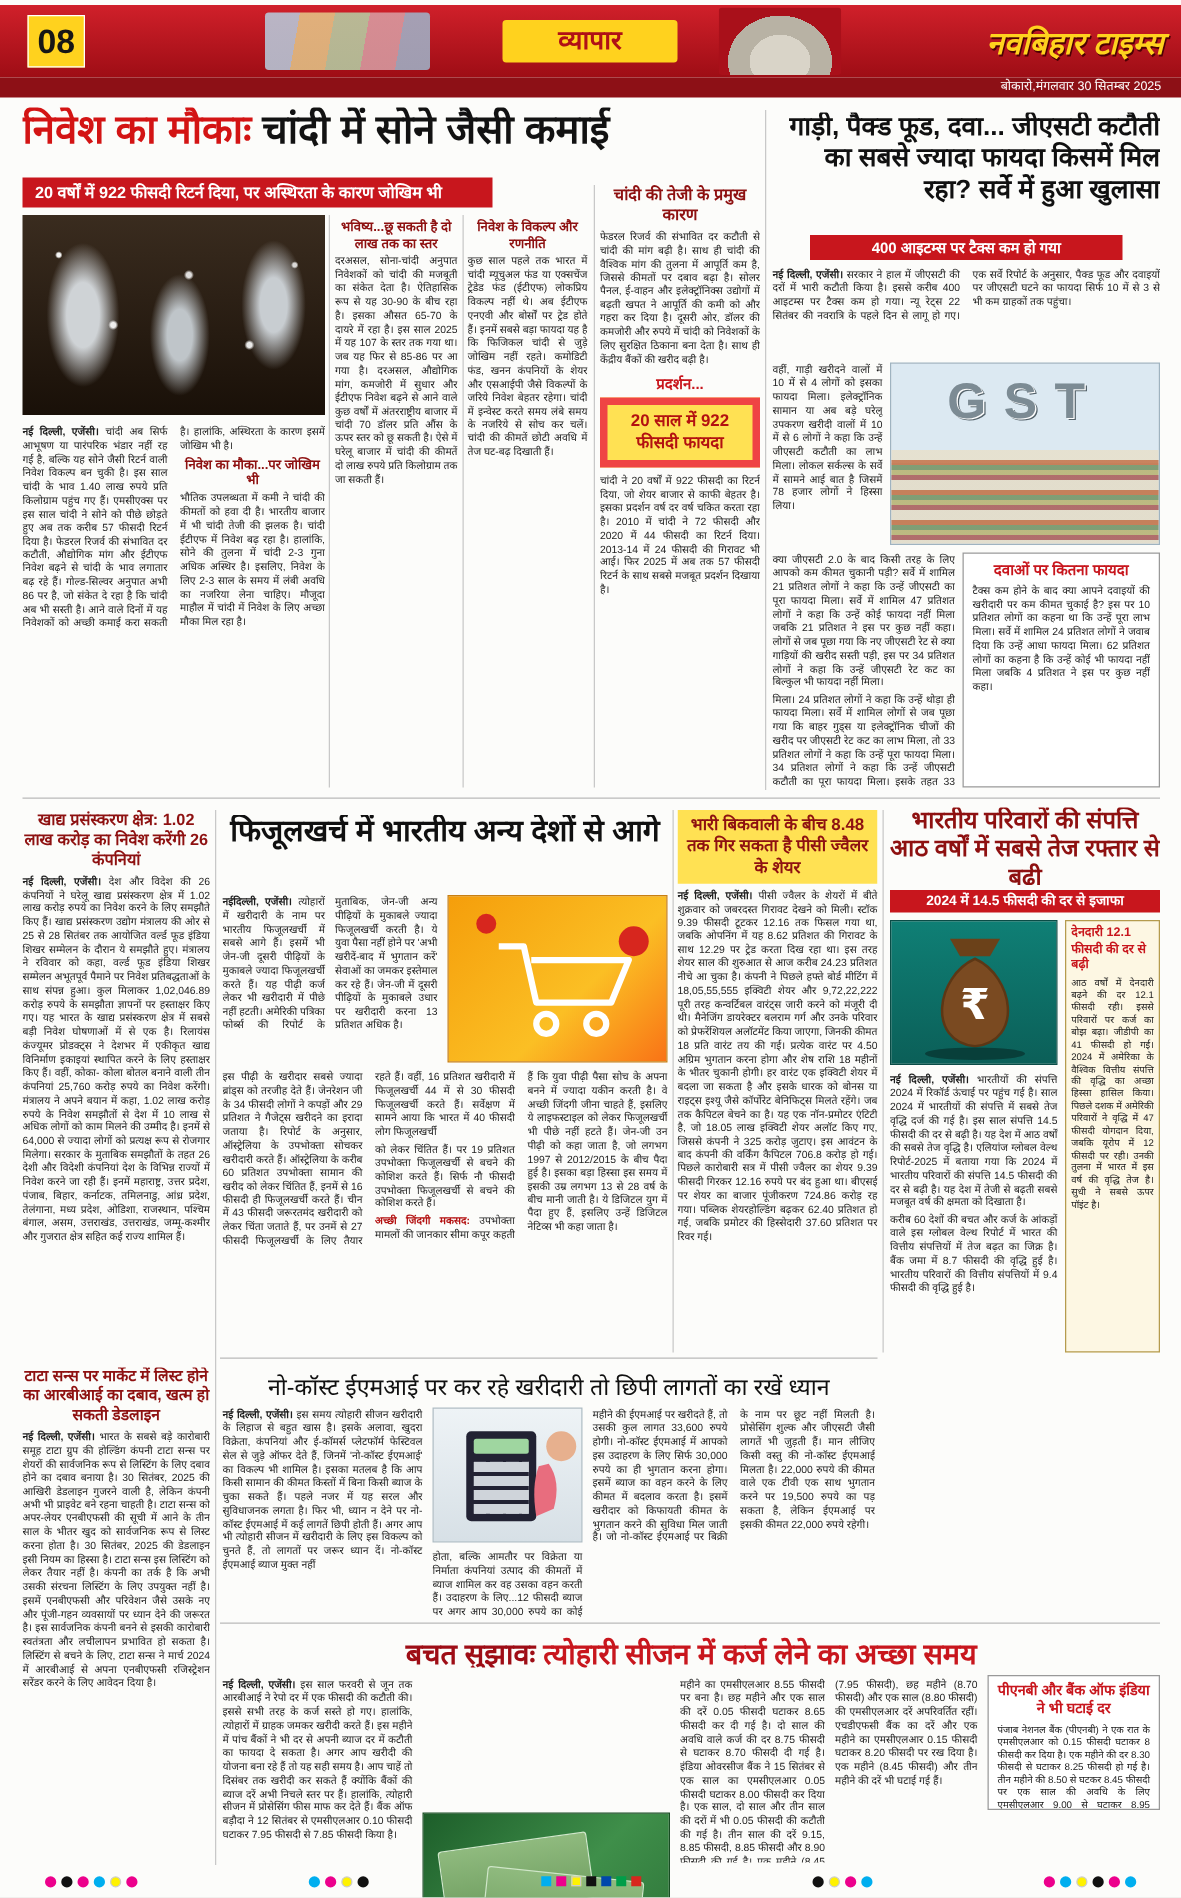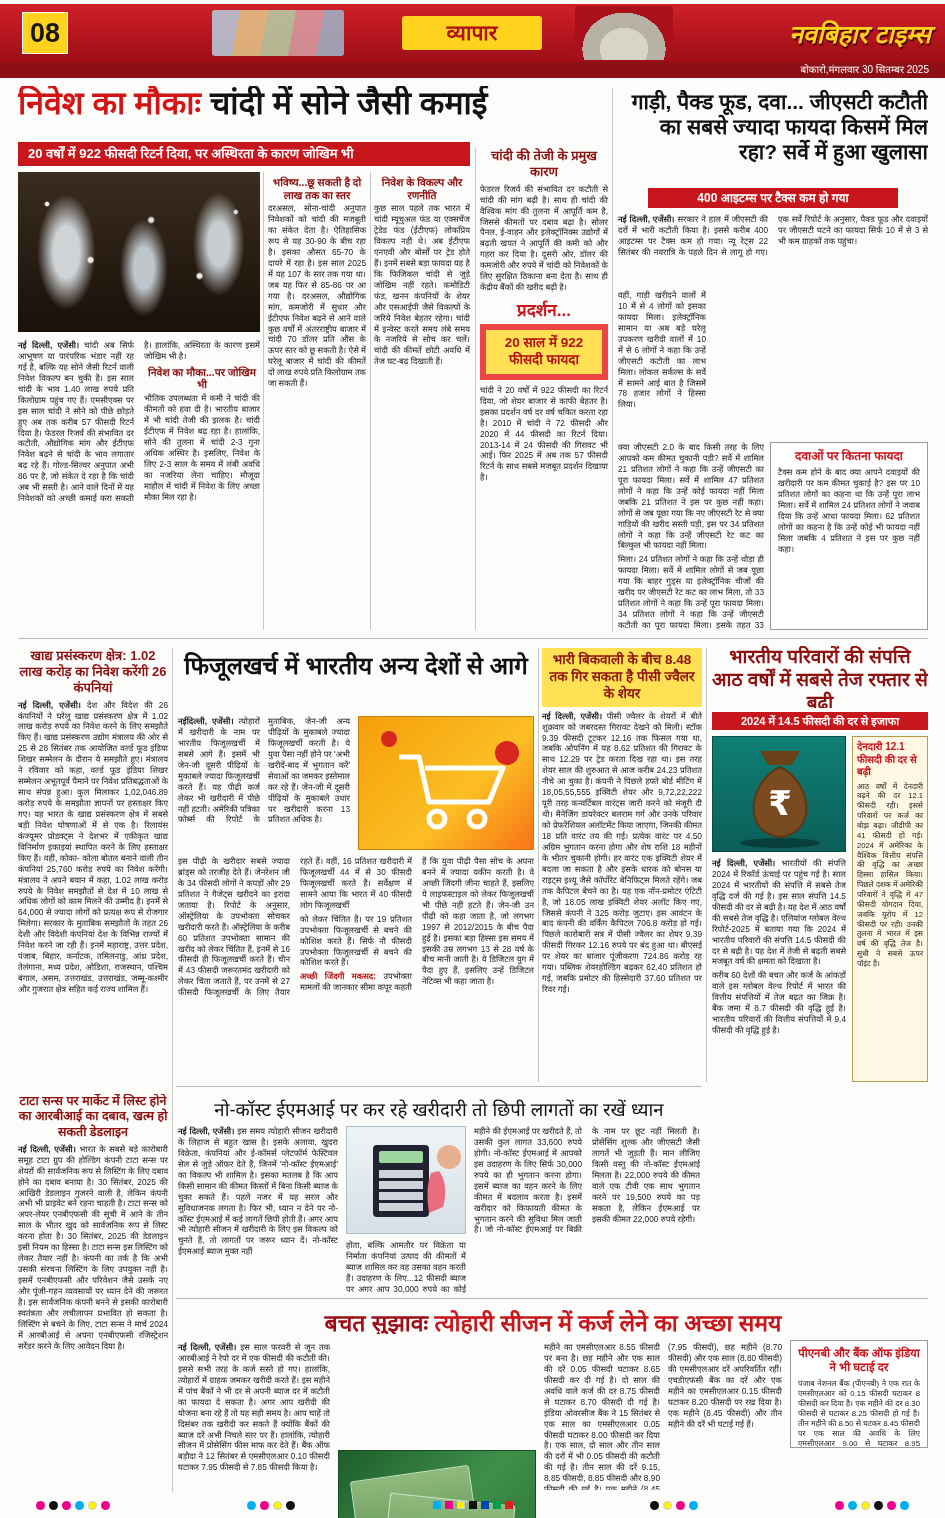--- a/index.html
+++ b/index.html
@@ -42,21 +42,21 @@
   .silver-photo { background:
       radial-gradient(circle at 12% 20%, rgba(255,255,255,.95) 1.5px, transparent 3px),
       radial-gradient(circle at 30% 55%, rgba(255,255,255,.9) 2px, transparent 4px),
       radial-gradient(circle at 55% 30%, rgba(255,255,255,.85) 2px, transparent 4px),
       radial-gradient(circle at 75% 65%, rgba(255,255,255,.9) 2px, transparent 4px),
       radial-gradient(circle at 90% 25%, rgba(255,255,255,.8) 1.5px, transparent 3px),
       radial-gradient(ellipse 30% 90% at 20% 50%, #cfd3d6 0 18%, transparent 40%),
       radial-gradient(ellipse 26% 80% at 52% 60%, #bfc5c9 0 16%, transparent 38%),
       radial-gradient(ellipse 28% 85% at 83% 45%, #c8cdd1 0 16%, transparent 38%),
       linear-gradient(#3a2c1f,#191008); }
-  .perf-label { color:#c8161d; font-weight:bold; font-size:17px; text-align:center; margin:5px 0 3px; }
+  .perf-label { color:#c8161d; font-weight:bold; font-size:12px; text-align:center; margin:5px 0 3px; }
   .yellow-box { background:#ffe153; border:6px solid #ef4444; color:#b31111; font-weight:bold;
     font-size:13.5px; text-align:center; padding:5px 4px; line-height:1.25; }
 
   
   .gst-headline { font-size:21px; font-weight:bold; color:#111; text-align:right; line-height:1.18; }
   .gst-photo { background:
       linear-gradient(180deg,#dce9f2 0 55%, #cdd8df 55%); border:1px solid #9fb3c0; }
   .gst-shelves { position:absolute; left:0; bottom:0; width:100%; height:52%;
      background:repeating-linear-gradient(180deg,#e8dfc8 0 8px,#c46a3a 8px 12px,#6e8f5a 12px 16px,#b8b26a 16px 20px,#a9534f 20px 24px); opacity:.8; }
   .gst-letters { position:absolute; left:0; top:8px; width:100%; text-align:center; font-size:40px; font-weight:bold;
@@ -106,21 +106,21 @@
     <div class="section-pill">व्यापार</div>
     <div class="art art-right"></div>
     <div class="paper-name">नवबिहार टाइम्स</div>
   </div>
   <div class="dateline">बोकारो,मंगलवार 30 सितम्बर 2025</div>
 
   <div class="abs lead-headline" style="left:18px;top:86px;width:592px;height:50px;">
     <span class="kicker">निवेश का मौकाः</span>
     <span>चांदी में सोने जैसी कमाई</span>
   </div>
-  <div class="abs red-bar lead-subbar" style="left:18px;top:142px;width:452px;height:24px;">20 वर्षों में 922 फीसदी रिटर्न दिया, पर अस्थिरता के कारण जोखिम भी</div>
+  <div class="abs red-bar lead-subbar" style="left:18px;top:142px;width:376px;height:24px;">20 वर्षों में 922 फीसदी रिटर्न दिया, पर अस्थिरता के कारण जोखिम भी</div>
 
   <div class="abs silver-photo" style="left:18px;top:172px;width:242px;height:160px;"></div>
 
   <div class="abs body-text" style="left:18px;top:340px;width:242px;height:290px;column-count:2;column-gap:10px;">
     <p><span class="byline">नई दिल्ली, एजेंसी।</span>
        <span>चांदी अब सिर्फ आभूषण या पारंपरिक भंडार नहीं रह गई है, बल्कि यह सोने जैसी रिटर्न वाली निवेश विकल्प बन चुकी है। इस साल चांदी के भाव 1.40 लाख रुपये प्रति किलोग्राम पहुंच गए हैं। एमसीएक्स पर इस साल चांदी ने सोने को पीछे छोड़ते हुए अब तक करीब 57 फीसदी रिटर्न दिया है। फेडरल रिजर्व की संभावित दर कटौती, औद्योगिक मांग और ईटीएफ निवेश बढ़ने से चांदी के भाव लगातार बढ़ रहे हैं। गोल्ड-सिल्वर अनुपात अभी 86 पर है, जो संकेत दे रहा है कि चांदी अब भी सस्ती है। आने वाले दिनों में यह निवेशकों को अच्छी कमाई करा सकती है। हालांकि, अस्थिरता के कारण इसमें जोखिम भी है।</span></p>
     <div class="mini-head">निवेश का मौका...पर जोखिम भी</div>
     <p>भौतिक उपलब्धता में कमी ने चांदी की कीमतों को हवा दी है। भारतीय बाजार में भी चांदी तेजी की झलक है। चांदी ईटीएफ में निवेश बढ़ रहा है। हालांकि, सोने की तुलना में चांदी 2-3 गुना अधिक अस्थिर है। इसलिए, निवेश के लिए 2-3 साल के समय में लंबी अवधि का नजरिया लेना चाहिए। मौजूदा माहौल में चांदी में निवेश के लिए अच्छा मौका मिल रहा है।</p>
   </div>
 
@@ -156,20 +156,24 @@
 
   <div class="abs body-text" style="left:618px;top:214px;width:310px;height:70px;column-count:2;column-gap:10px;">
     <p><span class="byline">नई दिल्ली, एजेंसी।</span>
        <span>सरकार ने हाल में जीएसटी की दरों में भारी कटौती किया है। इससे करीब 400 आइटम्स पर टैक्स कम हो गया। न्यू रेट्स 22 सितंबर की नवरात्रि के पहले दिन से लागू हो गए। एक सर्वे रिपोर्ट के अनुसार, पैक्ड फूड और दवाइयों पर जीएसटी घटने का फायदा सिर्फ 10 में से 3 से भी कम ग्राहकों तक पहुंचा।</span></p>
   </div>
 
   <div class="abs body-text" style="left:618px;top:290px;width:88px;height:146px;">
     <p>वहीं, गाड़ी खरीदने वालों में 10 में से 4 लोगों को इसका फायदा मिला। इलेक्ट्रॉनिक सामान या अब बड़े घरेलू उपकरण खरीदी वालों में 10 में से 6 लोगों ने कहा कि उन्हें जीएसटी कटौती का लाभ मिला। लोकल सर्कल्स के सर्वे में सामने आई बात है जिसमें 78 हजार लोगों ने हिस्सा लिया।</p>
   </div>
 
+  <div class="abs gst-photo" style="left:712px;top:290px;width:216px;height:146px;">
+    <div class="gst-letters">GST</div>
+    <div class="gst-shelves"></div>
+  </div>
 
   <div class="abs body-text" style="left:618px;top:442px;width:146px;height:188px;">
     <p>क्या जीएसटी 2.0 के बाद किसी तरह के लिए आपको कम कीमत चुकानी पड़ी? सर्वे में शामिल 21 प्रतिशत लोगों ने कहा कि उन्हें जीएसटी का पूरा फायदा मिला। सर्वे में शामिल 47 प्रतिशत लोगों ने कहा कि उन्हें कोई फायदा नहीं मिला जबकि 21 प्रतिशत ने इस पर कुछ नहीं कहा। लोगों से जब पूछा गया कि नए जीएसटी रेट से क्या गाड़ियों की खरीद सस्ती पड़ी, इस पर 34 प्रतिशत लोगों ने कहा कि उन्हें जीएसटी रेट कट का बिल्कुल भी फायदा नहीं मिला।</p>
     <p>मिला। 24 प्रतिशत लोगों ने कहा कि उन्हें थोड़ा ही फायदा मिला। सर्वे में शामिल लोगों से जब पूछा गया कि बाहर गुड्स या इलेक्ट्रॉनिक चीजों की खरीद पर जीएसटी रेट कट का लाभ मिला, तो 33 प्रतिशत लोगों ने कहा कि उन्हें पूरा फायदा मिला। 34 प्रतिशत लोगों ने कहा कि उन्हें जीएसटी कटौती का पूरा फायदा मिला। इसके तहत 33 प्रतिशत लोगों ने इस तरह का बिल्कुल भी फायदा नहीं मिला।</p>
   </div>
 
   <div class="abs boxed" style="left:770px;top:442px;width:158px;height:188px;">
     <div class="box-head">दवाओं पर कितना फायदा</div>
     <div class="body-text">
         <p>टैक्स कम होने के बाद क्या आपने दवाइयों की खरीदारी पर कम कीमत चुकाई है? इस पर 10 प्रतिशत लोगों का कहना था कि उन्हें पूरा लाभ मिला। सर्वे में शामिल 24 प्रतिशत लोगों ने जवाब दिया कि उन्हें आधा फायदा मिला। 62 प्रतिशत लोगों का कहना है कि उन्हें कोई भी फायदा नहीं मिला जबकि 4 प्रतिशत ने इस पर कुछ नहीं कहा।</p>

